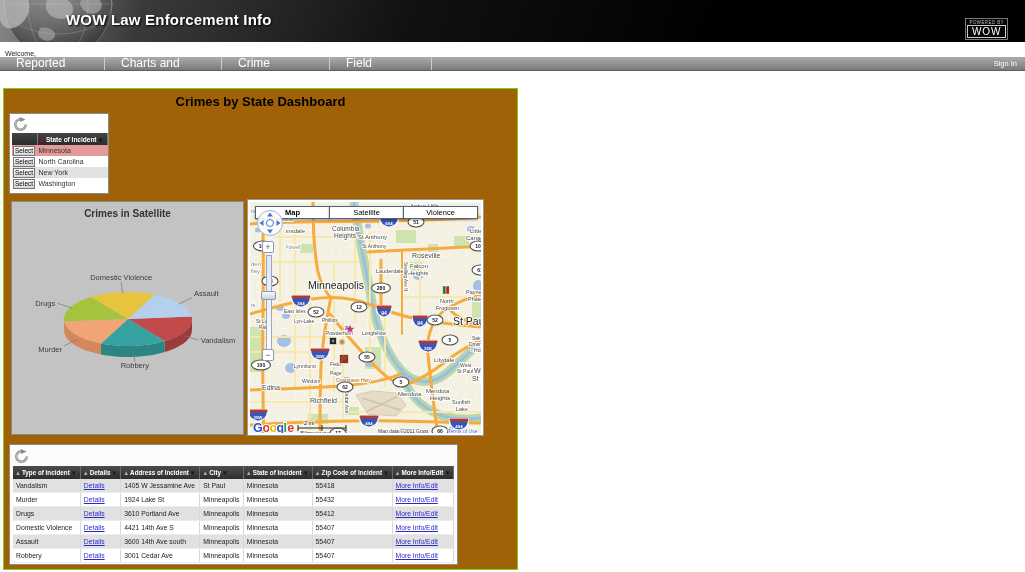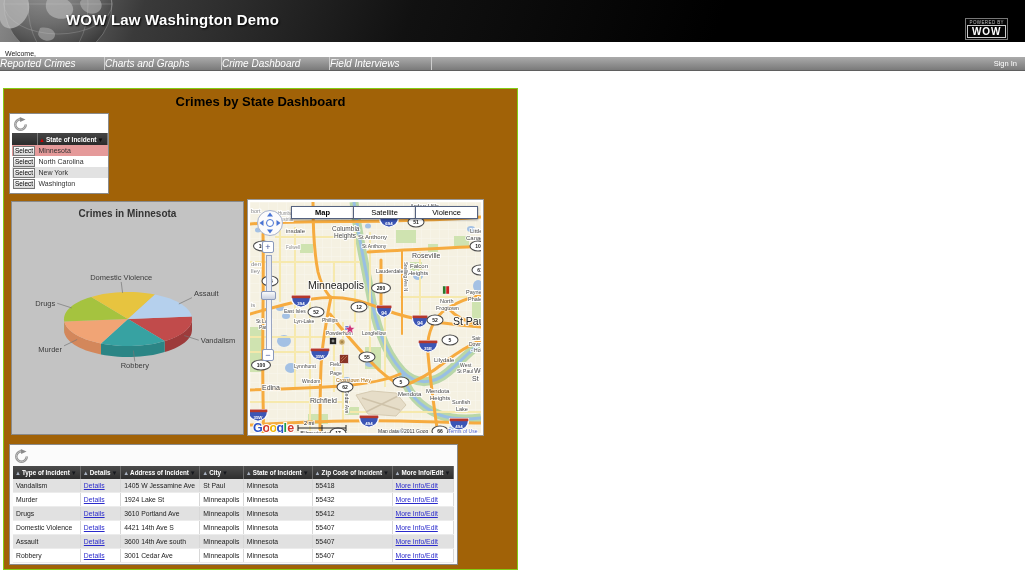--- a/index.html
+++ b/index.html
@@ -6,29 +6,29 @@
   body{width:1025px;height:572px;position:relative;overflow:hidden;
        font-family:"Liberation Sans",sans-serif;-webkit-font-smoothing:antialiased;}
   
   .app-header{position:absolute;left:0;top:0;width:1025px;height:42px;
     background:linear-gradient(110deg,#8a8a8a 0%,#3a3a3a 14%,#111 40%,#000 70%,#000 100%);}
   .globe{position:absolute;left:0;top:0;}
   .app-title{position:absolute;left:66px;top:11px;color:#fff;font-size:15px;font-weight:bold;
     text-shadow:1px 1px 2px #000;letter-spacing:.2px;}
   .badge{position:absolute;right:17px;top:18px;background:#050505;border:1px solid #777;padding:1px;text-align:center;}
   .badge-top{font-size:4.5px;color:#bbb;letter-spacing:.4px;padding:0 2px;}
-  .badge-main{border:1px solid #ccc;color:#fff;font-weight:bold;font-size:10px;padding:0 3px;letter-spacing:1px;}
+  .badge-main{border:1px solid #ccc;color:#fff;font-weight:normal;font-size:10px;padding:0 3px;letter-spacing:1px;}
   
   .welcome-strip{position:absolute;left:0;top:42px;width:1025px;height:15px;background:#fff;}
   .welcome-strip span{font-size:7px;color:#222;margin-left:5px;line-height:15px;}
   .nav-bar{position:absolute;left:0;top:57px;width:1025px;height:13px;
     background:linear-gradient(#ababab,#7a7a7a);display:flex;align-items:stretch;
     border-bottom:1px solid #5f5f5f;}
-  .nav-item{font-size:10px;color:#fff;padding-left:0;line-height:13px;
-    border-right:1px solid #cdcdcd;cursor:pointer;box-sizing:border-box;font-style:italic;}
+  .nav-item{font-size:12px;color:#fff;padding-left:16px;line-height:13px;
+    border-right:1px solid #cdcdcd;cursor:pointer;box-sizing:border-box;}
   .nav-signin{margin-left:auto;padding-right:8px;font-size:7.5px;color:#fff;line-height:13px;cursor:pointer;text-align:center;}
   
   .container{position:absolute;left:3px;top:88px;width:513px;height:480px;
     border:1px solid #84cc16;background:#a16207;}
   .dash-title{text-align:center;font-size:13px;font-weight:bold;color:#000;margin-top:5px;}
   .panel{position:absolute;border:1px solid #8a8a8a;background:#fff;box-sizing:border-box;}
   .state-panel{left:5px;top:24px;width:100px;height:81px;padding:2px;}
   .refresh{display:block;margin:1px 0 1px 1px;cursor:pointer;}
   table{border-collapse:collapse;}
   .state-table{width:94px;table-layout:fixed;}
@@ -48,21 +48,21 @@
   .chart-panel{left:7px;top:112px;width:233px;height:234px;background:#c3c3c3;overflow:hidden;}
   .chart-title{font-size:10px;font-weight:bold;color:#333;text-align:center;margin-top:6px;position:relative;z-index:2;}
   #pie-svg{position:absolute;left:0;top:0;}
   
   .map-panel{left:243px;top:110px;width:237px;height:237px;background:#fff;padding:2px;border:1px solid #999;}
   .map{position:relative;width:231px;height:231px;overflow:hidden;background:#f5f1e2;}
   #map-svg{position:absolute;left:0;top:0;}
   svg text{font-family:"Liberation Sans",sans-serif;}
   .map-buttons{position:absolute;top:4px;right:3px;display:flex;z-index:5;}
   .map-btn{font-size:7.5px;border:1px solid #55627f;background:#fff;width:37px;text-align:center;
-    padding:1px 12px;margin-left:-1px;color:#000;cursor:pointer;box-shadow:0 1px 2px rgba(0,0,0,.4);}
+    padding:1px 18px;margin-left:-1px;color:#000;cursor:pointer;box-shadow:0 1px 2px rgba(0,0,0,.4);}
   .map-btn.selected{font-weight:bold;}
   .pan-ctl{position:absolute;left:6px;top:7px;z-index:5;cursor:pointer;}
   .zoom-btn{position:absolute;left:12px;width:12px;height:12px;z-index:5;background:#fff;
     border:1px solid #8a99bb;border-radius:2px;font-size:9px;line-height:10px;text-align:center;
     color:#44569a;cursor:pointer;box-sizing:border-box;}
   .zoom-track{position:absolute;left:16px;top:53px;width:4px;height:93px;z-index:4;
     background:linear-gradient(#e2e6f0,#fafbfe);border:1px solid #9aa6c2;cursor:pointer;}
   .zoom-handle{position:absolute;left:11px;top:89px;width:13px;height:7px;z-index:5;
     background:linear-gradient(#fafafa,#c9d0e0);border:1px solid #8a99bb;border-radius:2px;cursor:grab;}
   
@@ -93,37 +93,37 @@
     <circle cx="58" cy="4" r="54" fill="url(#gg)" opacity="0.95"></circle>
     <path d="M20,-10 C35,2 30,18 18,26 C10,31 2,28 0,20 L0,-10 Z" fill="#b5b5b5" opacity="0.8"></path>
     <path d="M55,-5 C70,-2 78,8 70,16 C62,22 48,18 46,8 C45,2 48,-4 55,-5 Z" fill="#b0b0b0" opacity="0.75"></path>
     <path d="M88,-8 C100,-4 106,6 98,12 C90,17 80,10 80,2 Z" fill="#a8a8a8" opacity="0.7"></path>
     <path d="M40,28 C50,26 58,32 54,38 C50,43 40,41 38,34 Z" fill="#9f9f9f" opacity="0.7"></path>
     <ellipse cx="58" cy="4" rx="54" ry="54" fill="none" stroke="#cfcfcf" stroke-width=".6" opacity=".5"></ellipse>
     <ellipse cx="58" cy="4" rx="30" ry="54" fill="none" stroke="#cfcfcf" stroke-width=".6" opacity=".4"></ellipse>
     <ellipse cx="58" cy="4" rx="54" ry="30" fill="none" stroke="#cfcfcf" stroke-width=".6" opacity=".4"></ellipse>
     <line x1="4" y1="4" x2="112" y2="4" stroke="#cfcfcf" stroke-width=".6" opacity=".4"></line>
   </svg>
-  <div class="app-title">WOW Law Washington Demo</div>
+  <div class="app-title">WOW Law Enforcement Info</div>
   <div class="badge">
     <div class="badge-top">POWERED BY</div>
     <div class="badge-main">WOW</div>
   </div>
 </div>
 
 <div class="welcome-strip">
   <span>Welcome,</span>
 </div>
 
 <div class="nav-bar" id="nav-bar">
 
   <div class="nav-item" style="width: 105px;">Reported Crimes</div>
     <div class="nav-item" style="width: 117px;">Charts and Graphs</div>
     <div class="nav-item" style="width: 108px;">Crime Dashboard</div>
-    <div class="nav-item" style="width: 102px;">Field Interviews</div>
+    <div class="nav-item" style="width: 102px;">Field Longfellow</div>
     <div class="nav-signin">Sign In</div>
 </div>
 
 <div class="container">
   <div class="dash-title">Crimes by State Dashboard</div>
 
   <div class="panel state-panel">
     <svg class="refresh" width="15" height="15" viewBox="0 0 16 16">
       <path d="M13.6,8 A5.6,5.6 0 1 1 8,2.4" fill="none" stroke="#8f8f8f" stroke-width="2.6"></path>
       <path d="M13.6,8 A5.6,5.6 0 1 1 8,2.4" fill="none" stroke="#c2c2c2" stroke-width="1"></path>
@@ -152,21 +152,21 @@
           <tr class="">
             <td><button class="sel-btn">Select</button></td>
             <td>Washington</td>
           </tr>
         </tbody>
     </table>
   </div>
 
 
   <div class="panel chart-panel">
-    <div class="chart-title">Crimes in Minnesota</div>
+    <div class="chart-title">Crimes in Satellite</div>
     <svg id="pie-svg" width="231" height="232" viewBox="0 0 231 232">
         <g>
           <path d="M180.0,117.0L179.8,118.8L179.4,120.7L178.7,122.5L177.6,124.3L176.3,126.1L174.7,127.8L172.8,129.5L170.6,131.1L168.2,132.6L165.5,134.1L162.6,135.5L159.5,136.8L156.2,138.0L152.7,139.1L152.7,150.1L156.2,149.0L159.5,147.8L162.6,146.5L165.5,145.1L168.2,143.6L170.6,142.1L172.8,140.5L174.7,138.8L176.3,137.1L177.6,135.3L178.7,133.5L179.4,131.7L179.8,129.8L180.0,128.0Z" fill="#9d3b3b"></path>
           <path d="M152.7,139.1L149.0,140.1L145.1,141.1L141.0,141.9L136.8,142.5L132.6,143.1L128.2,143.5L123.8,143.8L119.3,144.0L114.9,144.0L110.4,143.9L106.0,143.7L101.6,143.3L97.3,142.8L93.1,142.2L89.0,141.5L89.0,152.5L93.1,153.2L97.3,153.8L101.6,154.3L106.0,154.7L110.4,154.9L114.9,155.0L119.3,155.0L123.8,154.8L128.2,154.5L132.6,154.1L136.8,153.5L141.0,152.9L145.1,152.1L149.0,151.1L152.7,150.1Z" fill="#2b8585"></path>
           <path d="M89.0,141.5L85.0,140.6L81.1,139.6L77.5,138.6L74.0,137.4L70.7,136.1L67.7,134.7L64.9,133.2L62.3,131.7L60.0,130.1L58.0,128.4L56.3,126.7L54.8,124.9L53.6,123.1L52.8,121.2L52.2,119.4L52.2,130.4L52.8,132.2L53.6,134.1L54.8,135.9L56.3,137.7L58.0,139.4L60.0,141.1L62.3,142.7L64.9,144.2L67.7,145.7L70.7,147.1L74.0,148.4L77.5,149.6L81.1,150.6L85.0,151.6L89.0,152.5Z" fill="#d3875b"></path>
           <path d="M52.2,119.4L52.1,118.2L52.0,117.0L52.0,128.0L52.1,129.2L52.2,130.4Z" fill="#88a430"></path>
         </g>
         <g>
           <path d="M116.0,117.0L179.8,114.6L180.0,116.5L179.9,118.4L179.5,120.3L178.8,122.2L177.8,124.0L176.5,125.8L174.9,127.5L173.0,129.3L170.9,130.9L168.4,132.5L165.7,134.0L162.8,135.4L159.6,136.7L156.3,138.0L152.7,139.1Z" fill="#c14b4b"></path>
           <path d="M116.0,117.0L152.7,139.1L149.0,140.1L145.1,141.1L141.0,141.9L136.8,142.5L132.6,143.1L128.2,143.5L123.8,143.8L119.3,144.0L114.9,144.0L110.4,143.9L106.0,143.7L101.6,143.3L97.3,142.8L93.1,142.2L89.0,141.5Z" fill="#37a2a2"></path>

